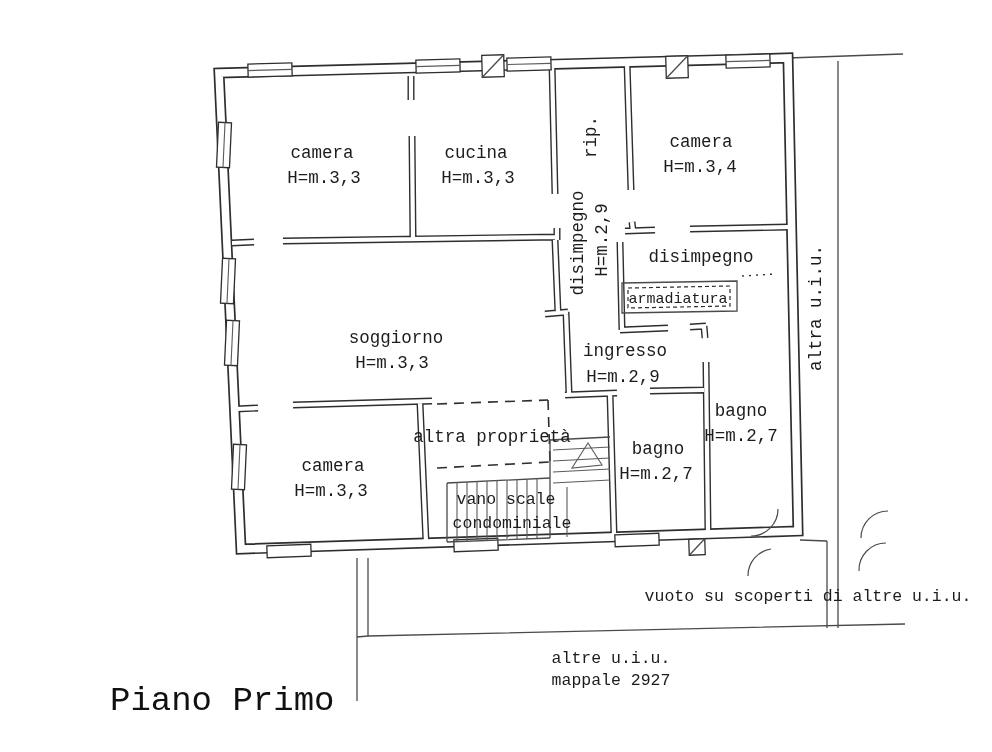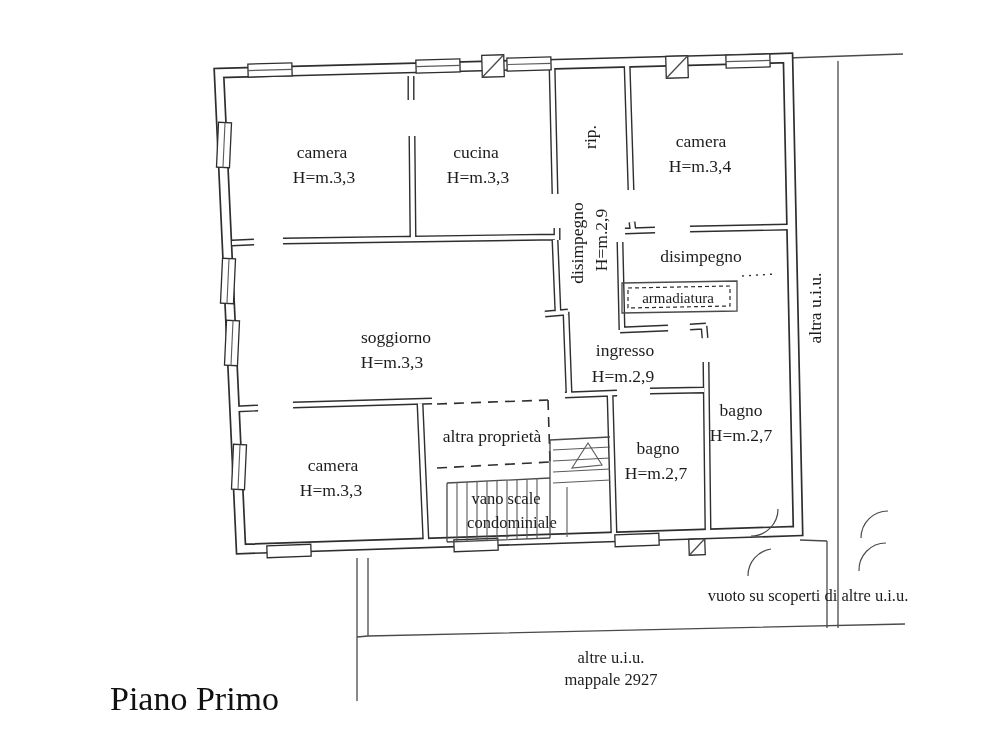--- a/index.html
+++ b/index.html
@@ -1,17 +1,17 @@
 <!DOCTYPE html>
 <html><head>
 <meta charset="utf-8">
 <style>
   html,body{margin:0;padding:0;background:#ffffff;}
   #stage{position:relative;width:992px;height:752px;background:#fff;overflow:hidden;
-         font-family:Liberation Serif, serif;}
+         font-family:Liberation Mono, monospace;}
   svg{position:absolute;left:0;top:0;}
   .wall-black{fill:none;stroke:#2e2e2e;stroke-linejoin:miter;}
   .ext-b{stroke-width:11;}
   .ext-w{stroke-width:7.6;stroke:#ffffff;fill:none;}
   .int-b{stroke-width:7;}
   .int-w{stroke-width:4.2;stroke:#ffffff;fill:none;}
   .thin{fill:none;stroke:#4a4a4a;stroke-width:1.3;}
   .thin2{fill:none;stroke:#5a5a5a;stroke-width:1.1;}
   .winrect{fill:#ffffff;stroke:#2e2e2e;stroke-width:1.3;}
   .dash{fill:none;stroke:#2e2e2e;stroke-width:1.6;stroke-dasharray:10 7;}

